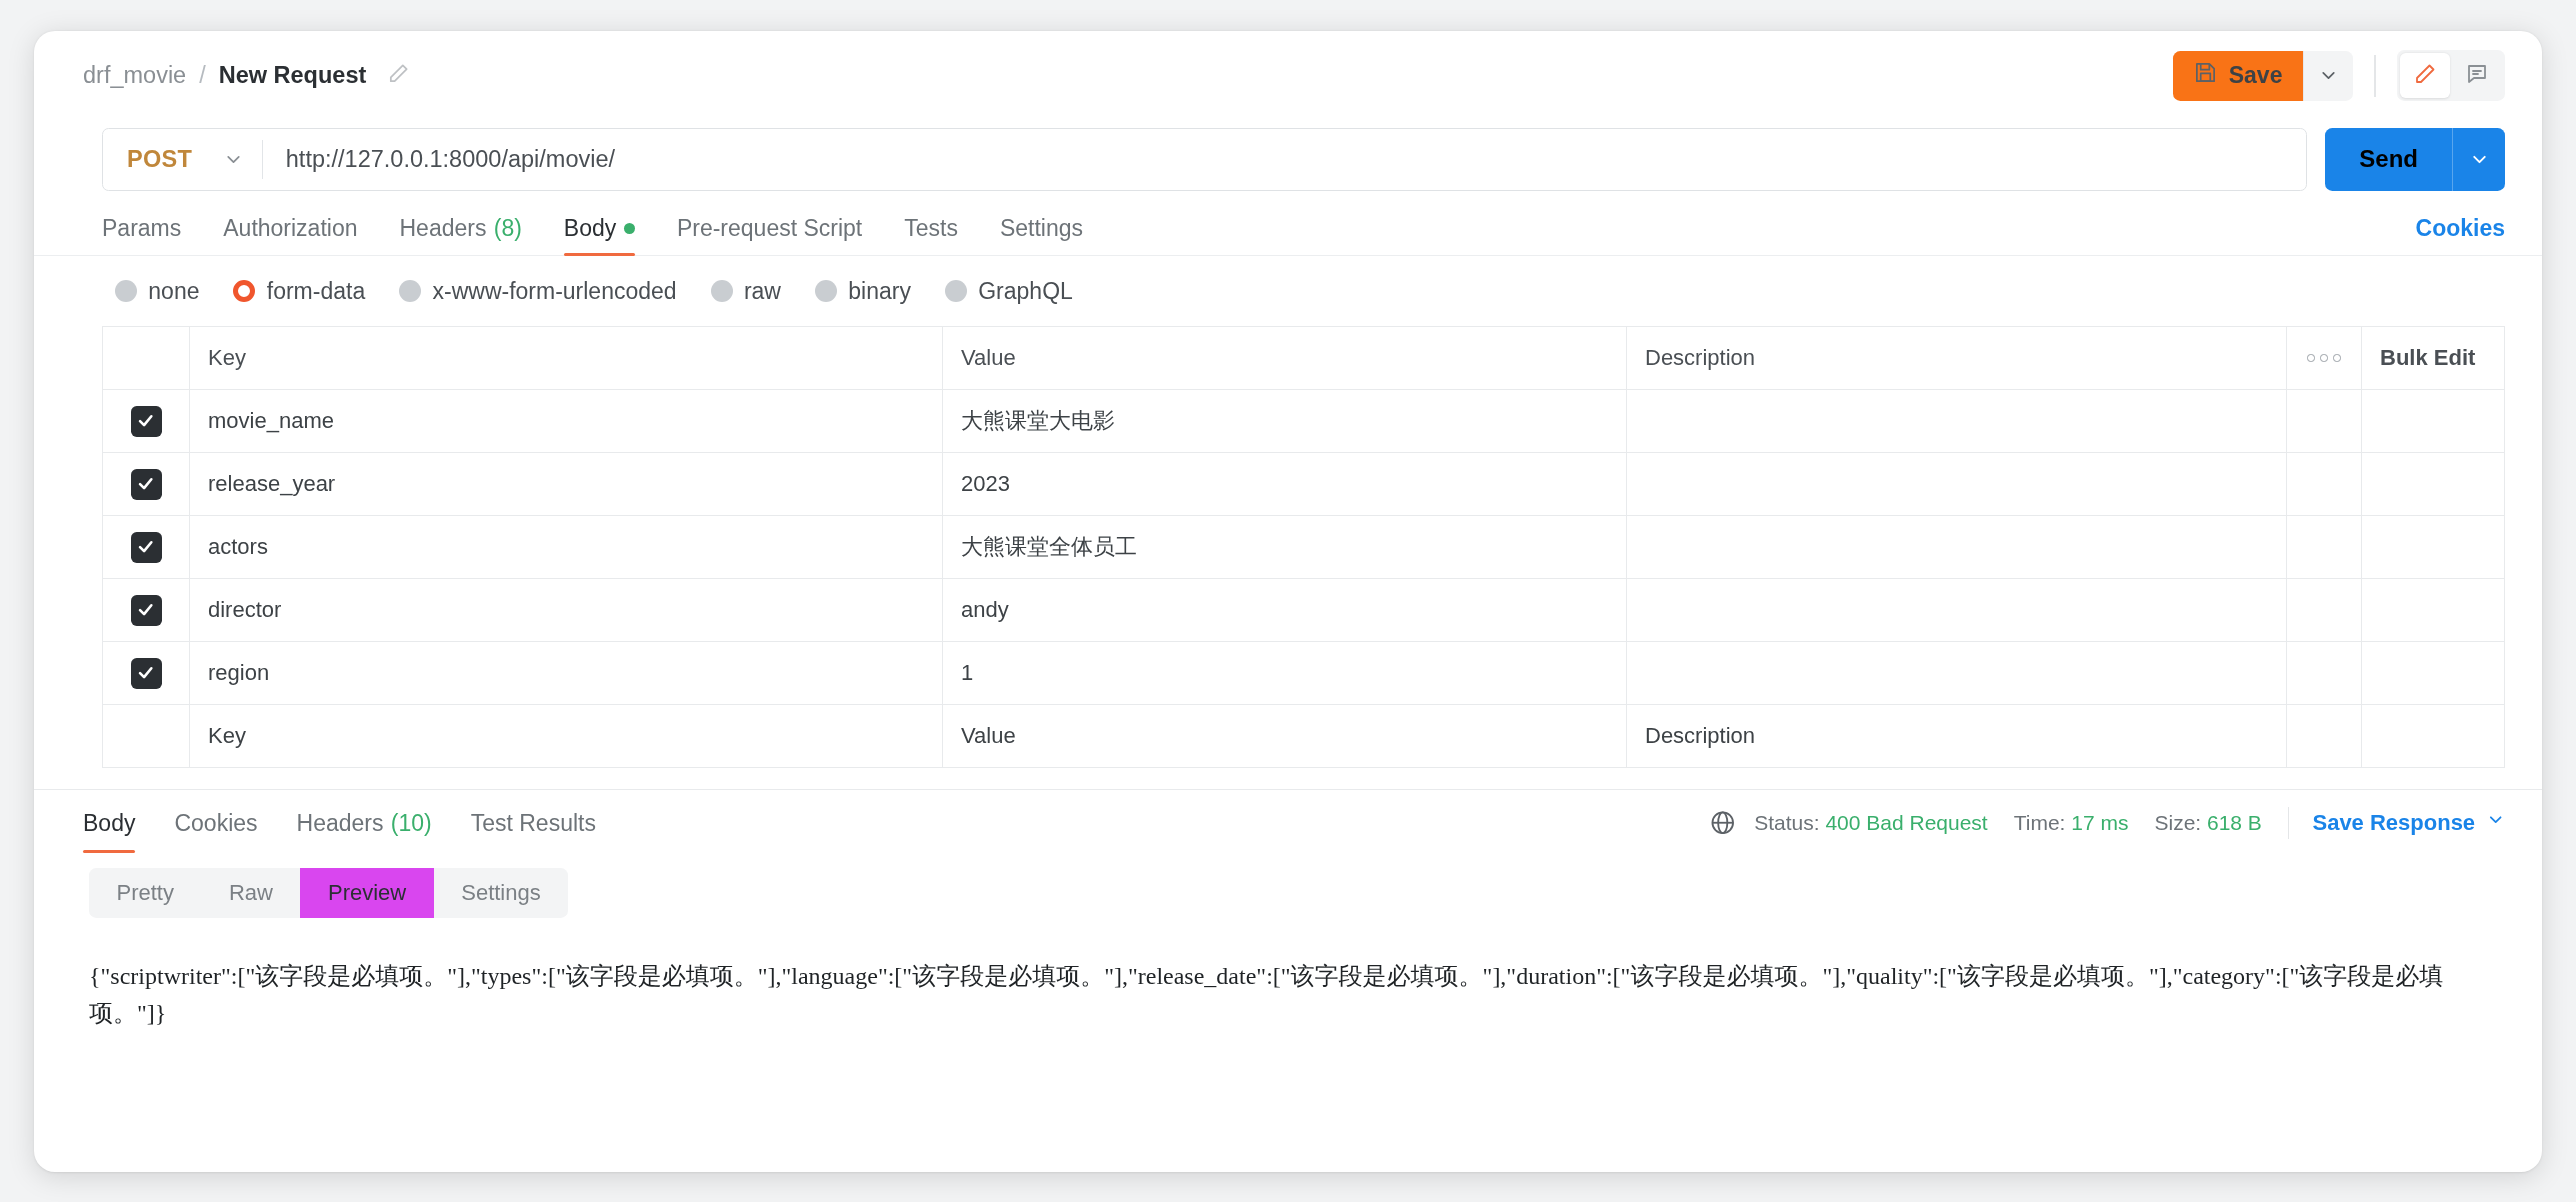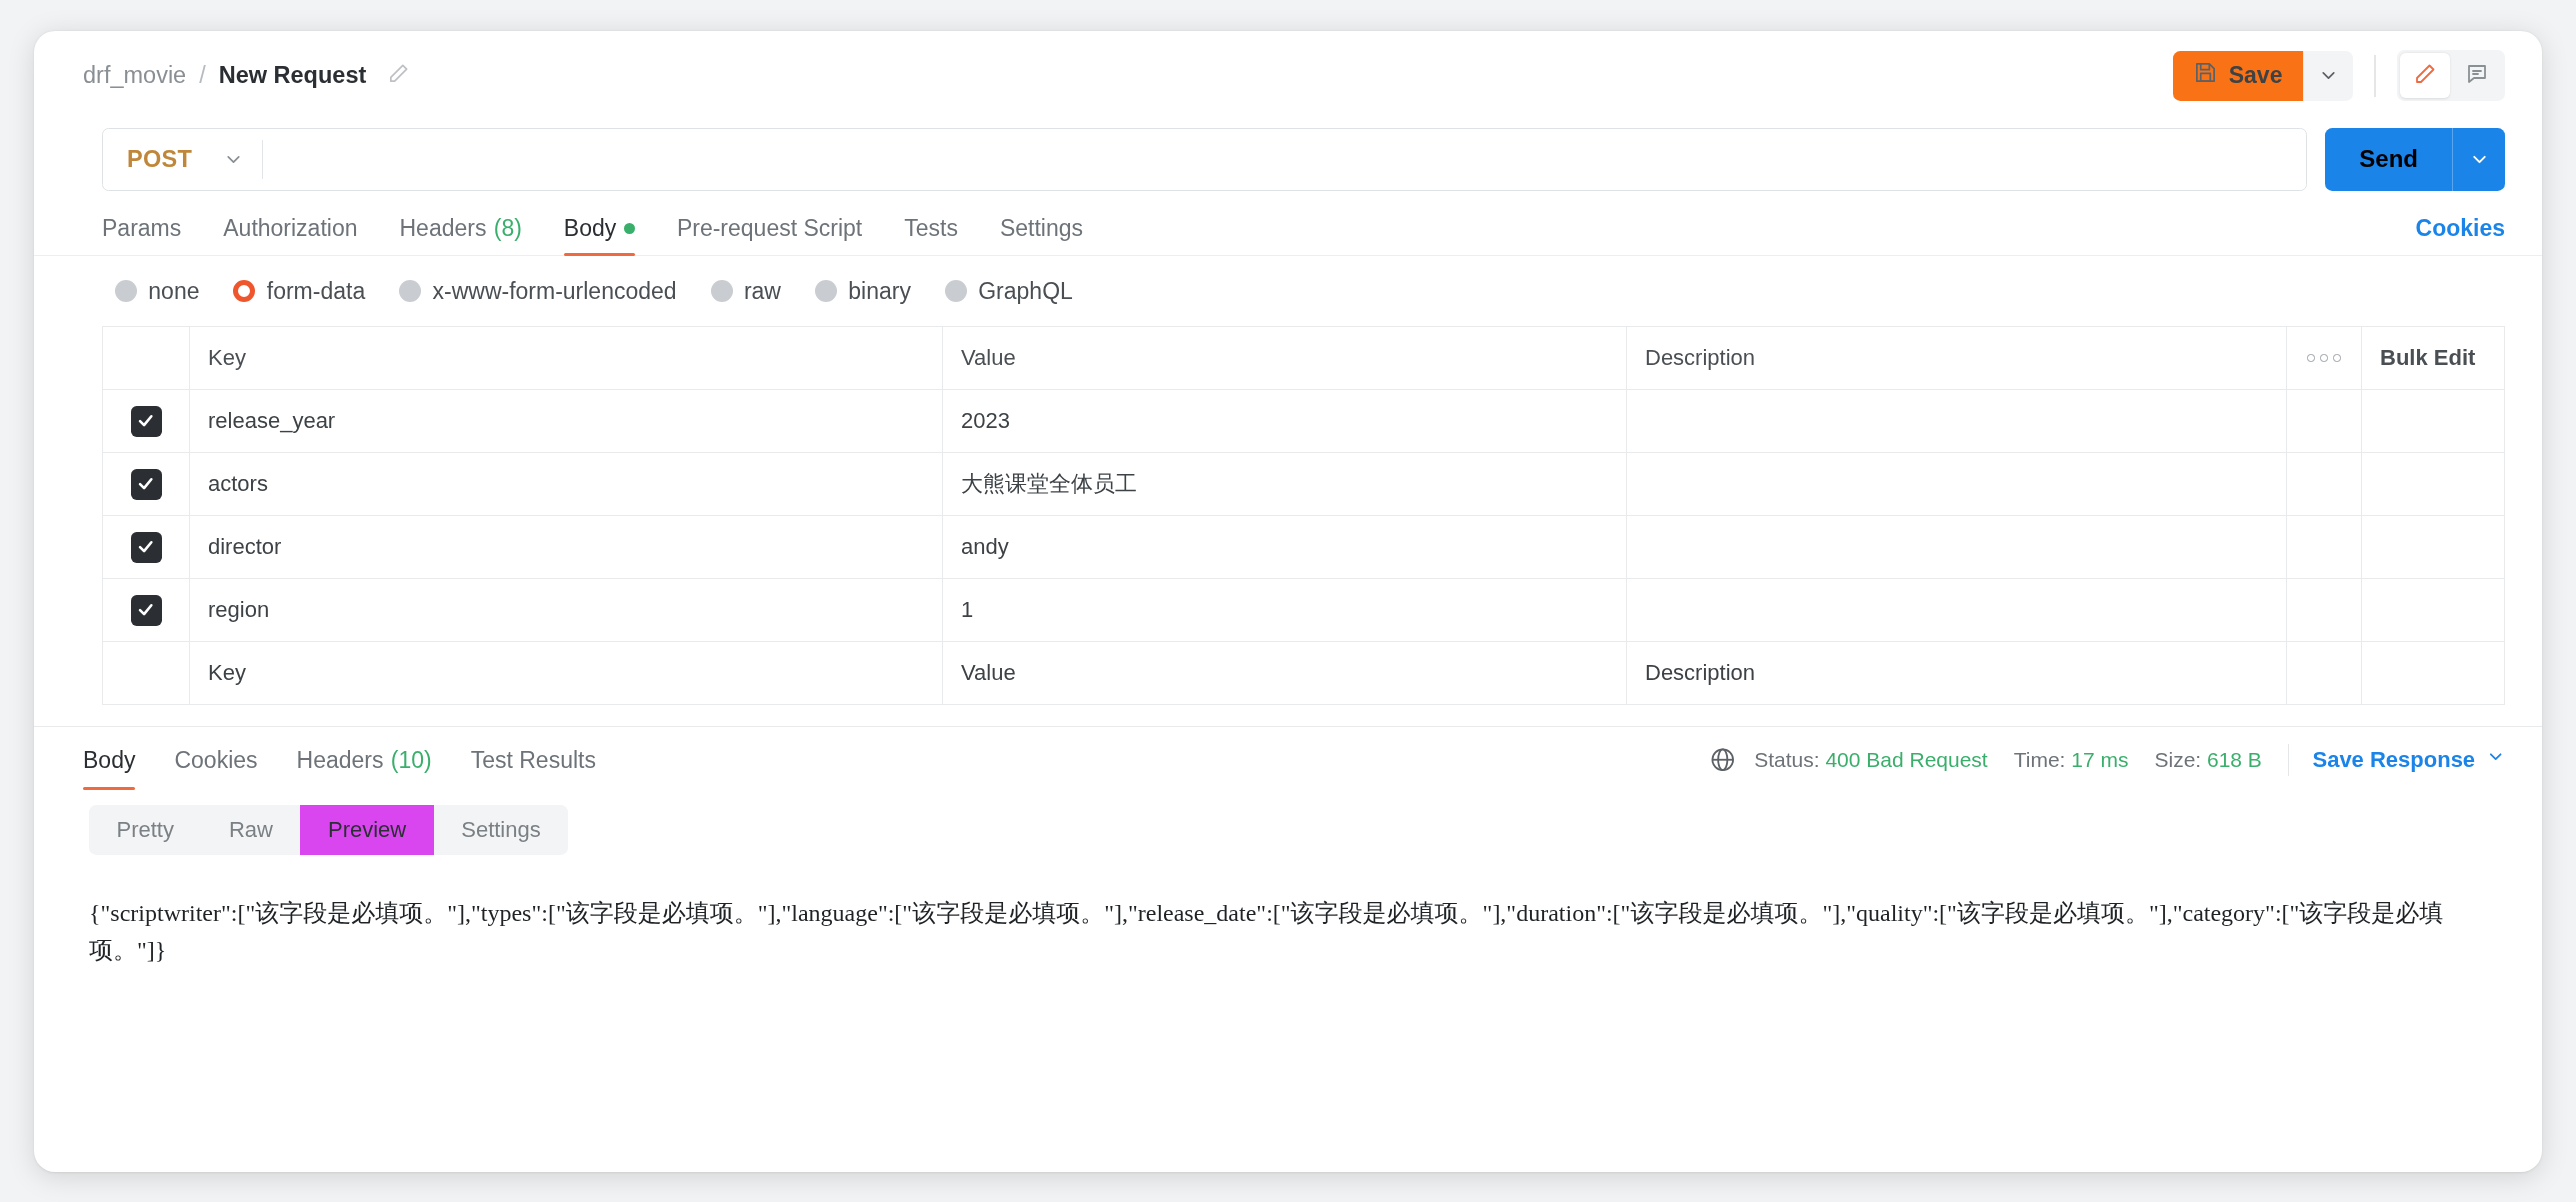--- a/index.html
+++ b/index.html
@@ -398,20 +398,21 @@
     <div class="url-box">
       <div class="method-sel">
         <span class="method-label">POST</span>
         <span class="method-caret">
           <svg width="21" height="21" viewBox="0 0 24 24" fill="none" stroke="#8a8f94" stroke-width="2" stroke-linecap="round" stroke-linejoin="round">
               <path d="M6 9l6 6 6-6"></path>
             </svg>
         </span>
       </div>
       <div class="url-sep"></div>
+      <input class="url-input" type="text" value="http://127.0.0.1:8000/api/movie/" style="">
     </div>
     <div class="send-group">
       <button class="send-btn">Send</button>
       <button class="send-caret">
         <svg width="21" height="21" viewBox="0 0 24 24" fill="none" stroke="#ffffff" stroke-width="2.2" stroke-linecap="round" stroke-linejoin="round">
             <path d="M6 9l6 6 6-6"></path>
           </svg>
       </button>
     </div>
   </div>
@@ -483,20 +484,34 @@
             <span class="dots-cell">
               <span class="dot-sm"></span>
                 <span class="dot-sm"></span>
                 <span class="dot-sm"></span>
             </span>
           </th>
           <th class="col-bulk th-bulk">Bulk Edit</th>
         </tr>
       </thead>
       <tbody>
+        <tr>
+          <td class="col-check">
+            <div class="chk">
+              <svg width="19.4" height="19.4" viewBox="0 0 24 24" fill="none" stroke="#fff" stroke-width="3.2" stroke-linecap="round" stroke-linejoin="round">
+                  <path d="M5 12.5l5 5 9-11"></path>
+                </svg>
+            </div>
+          </td>
+          <td class="col-key">movie_name</td>
+          <td class="col-value">大熊课堂大电影</td>
+          <td class="col-desc"></td>
+          <td class="col-dots"></td>
+          <td class="col-bulk"></td>
+        </tr>
         <tr>
           <td class="col-check">
             <div class="chk">
               <svg width="19.4" height="19.4" viewBox="0 0 24 24" fill="none" stroke="#fff" stroke-width="3.2" stroke-linecap="round" stroke-linejoin="round">
                   <path d="M5 12.5l5 5 9-11"></path>
                 </svg>
             </div>
           </td>
           <td class="col-key">release_year</td>
           <td class="col-value">2023</td>

